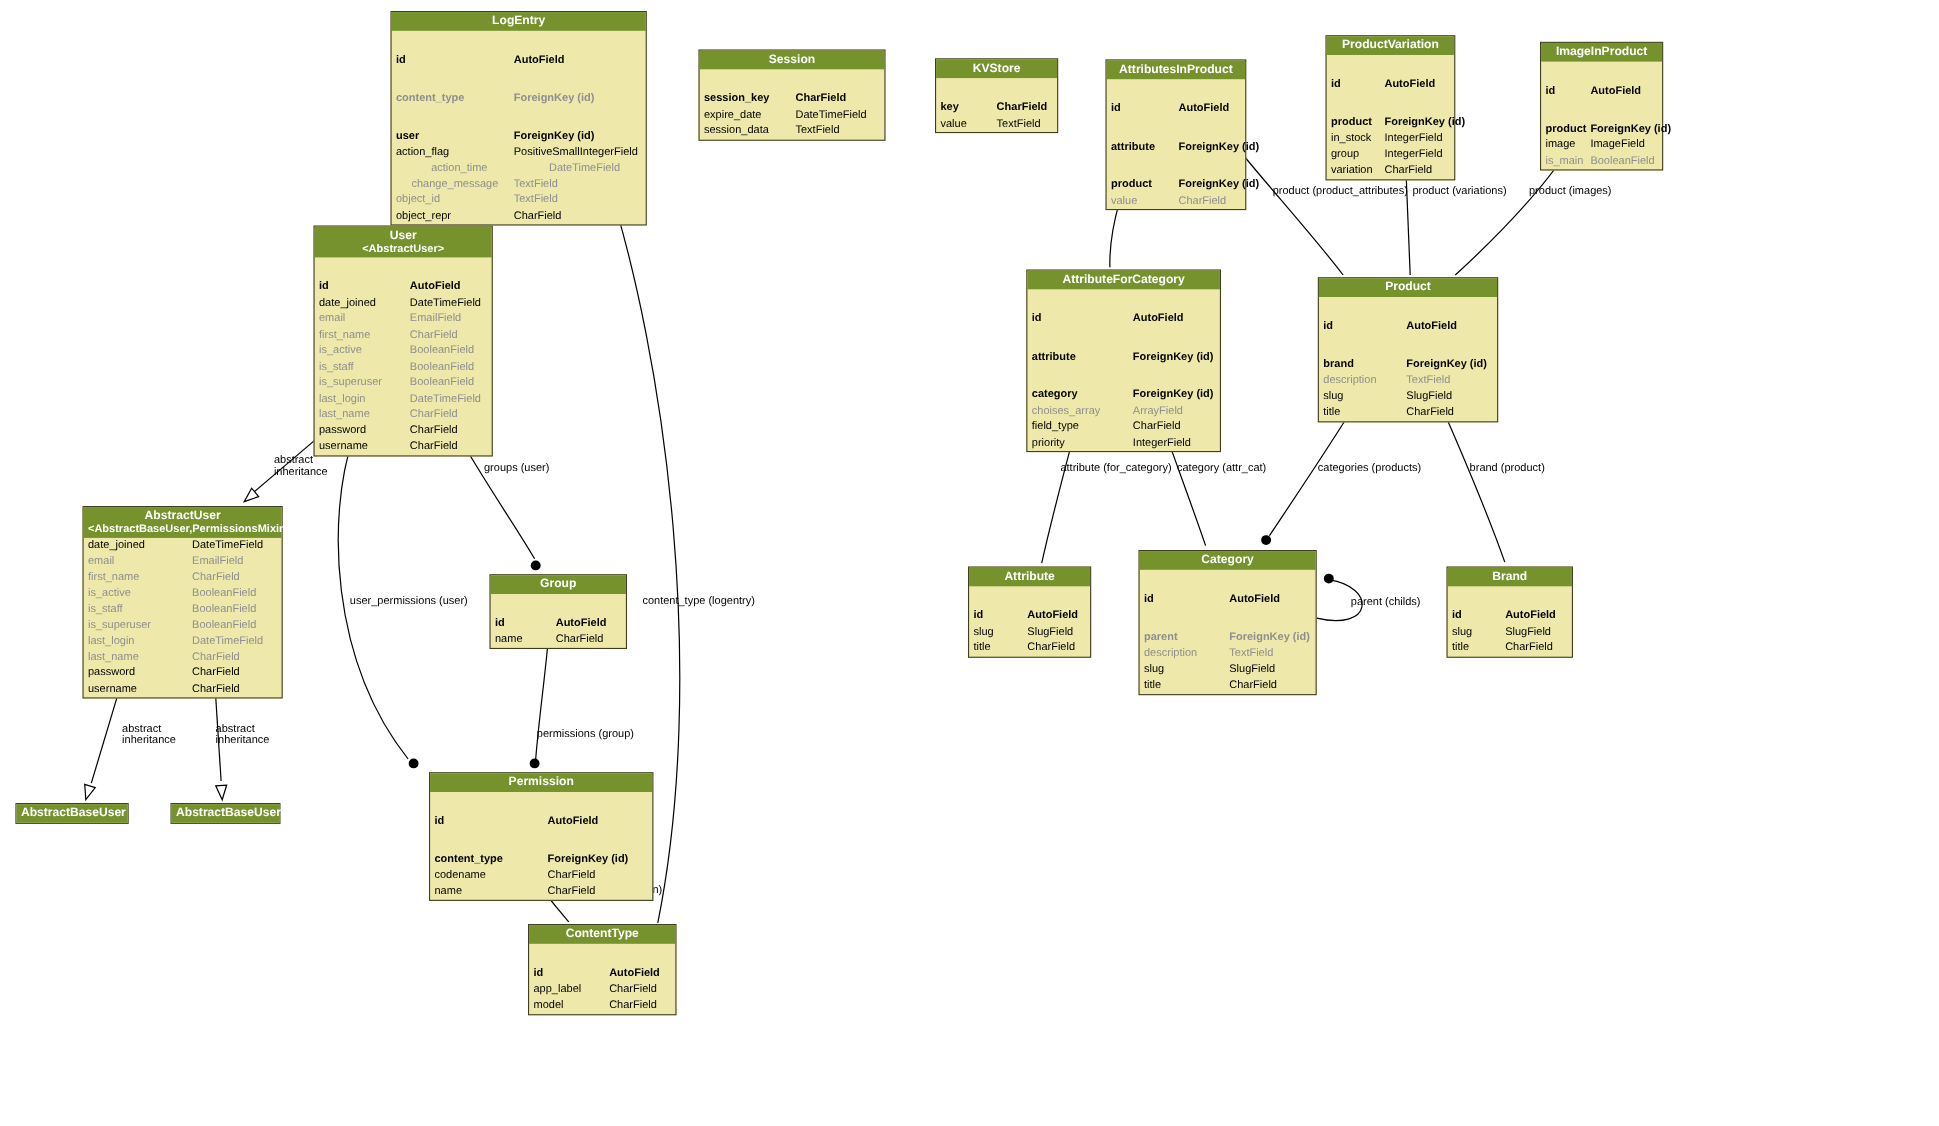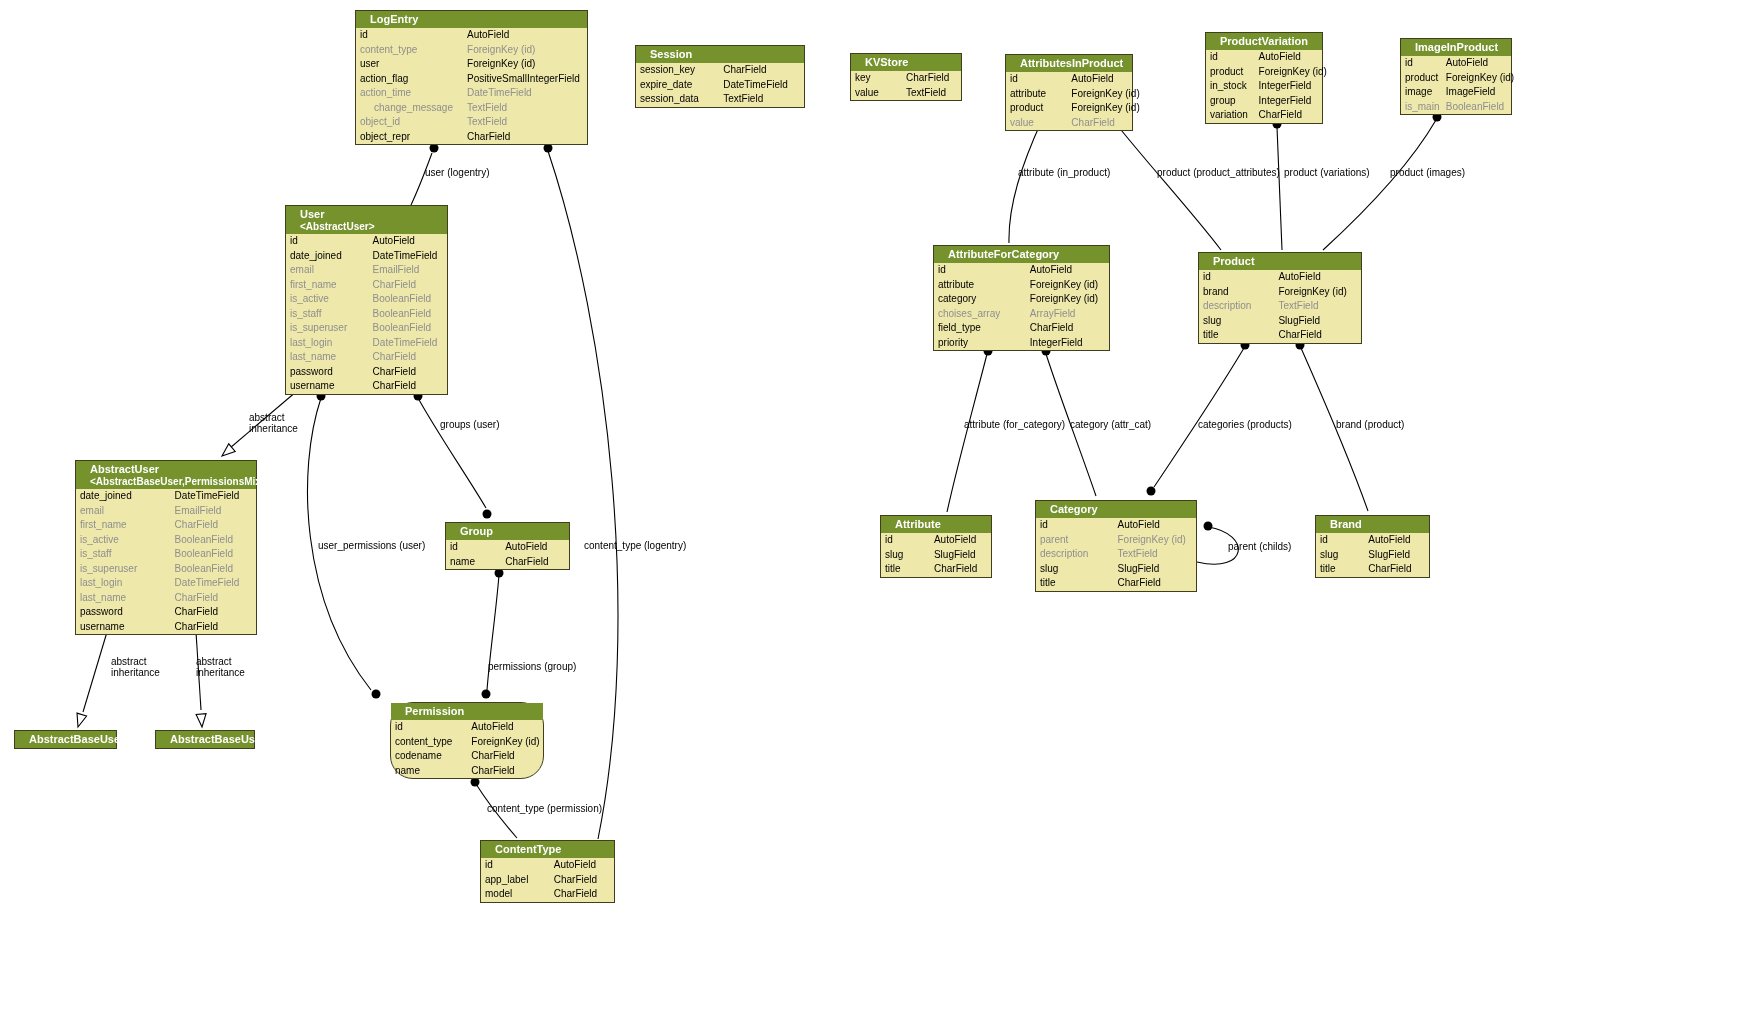--- a/index.html
+++ b/index.html
@@ -22,33 +22,34 @@
     position: absolute;
     background: var(--body-bg, #eee8aa);
     border: 1px solid #3f3f1e;
   }
   .entity-header {
     background: var(--header-bg, #75922d);
     color: var(--header-text, #ffffff);
     font-weight: bold;
     font-size: 11px;
     line-height: 13px;
-    padding: 2px 14px;
+    text-align: center;
+    padding: 2px 4px;
   }
   .stereotype { font-size: 10px; line-height: 11px; font-weight: bold; }
   .field-row {
     display: flex;
     font-size: 10px;
     line-height: 14.5px;
     padding: 0 4px;
     white-space: nowrap;
     color: #000000;
   }
   .field-row.f-muted { color: var(--muted-text, #8f8f8f); }
-  .field-row.f-bold { font-weight: normal; }
+  .field-row.f-bold { font-weight: bold; margin-top: 20px; }
   .field-name { flex: 0 0 auto; }
   .field-type { flex: 0 0 auto; }
   .edge { fill: none; stroke: #000000; stroke-width: 1.1; }
   .edge-dot { fill: #000000; stroke: none; }
   .edge-arrow { fill: #ffffff; stroke: #000000; stroke-width: 1.1; }
   .edge-label { font-size: 10px; fill: #000000; font-family: "Liberation Sans", sans-serif; }
 </style>
 </head>
 <body>
 
@@ -128,21 +129,21 @@
         </div>
         <div class="field-row f-bold">
           <span class="field-name" style="width: 48%;">user</span>
           <span class="field-type">ForeignKey (id)</span>
         </div>
         <div class="field-row">
           <span class="field-name" style="width: 48%;">action_flag</span>
           <span class="field-type">PositiveSmallIntegerField</span>
         </div>
         <div class="field-row f-muted">
-          <span class="field-name" style="width: 48%;">action_time</span>
+          <span class="field-name" style="width: 48%; margin-left: 32px;">action_time</span>
           <span class="field-type">DateTimeField</span>
         </div>
         <div class="field-row f-muted">
           <span class="field-name" style="width: 48%; text-align: center;">change_message</span>
           <span class="field-type">TextField</span>
         </div>
         <div class="field-row f-muted">
           <span class="field-name" style="width: 48%;">object_id</span>
           <span class="field-type">TextField</span>
         </div>
@@ -463,21 +464,21 @@
         </div>
         <div class="field-row">
           <span class="field-name" style="width: 46%;">slug</span>
           <span class="field-type">SlugField</span>
         </div>
         <div class="field-row">
           <span class="field-name" style="width: 46%;">title</span>
           <span class="field-type">CharField</span>
         </div>
       </div>
-      <div class="entity" style="left: 390px; top: 702px; width: 154px; border-radius: 23px;">
+      <div class="entity" style="left: 390px; top: 702px; width: 204px;">
         <div class="entity-header">
           <div>Permission</div>
         </div>
         <div class="field-row f-bold">
           <span class="field-name" style="width: 53%;">id</span>
           <span class="field-type">AutoField</span>
         </div>
         <div class="field-row f-bold">
           <span class="field-name" style="width: 53%;">content_type</span>
           <span class="field-type">ForeignKey (id)</span>

